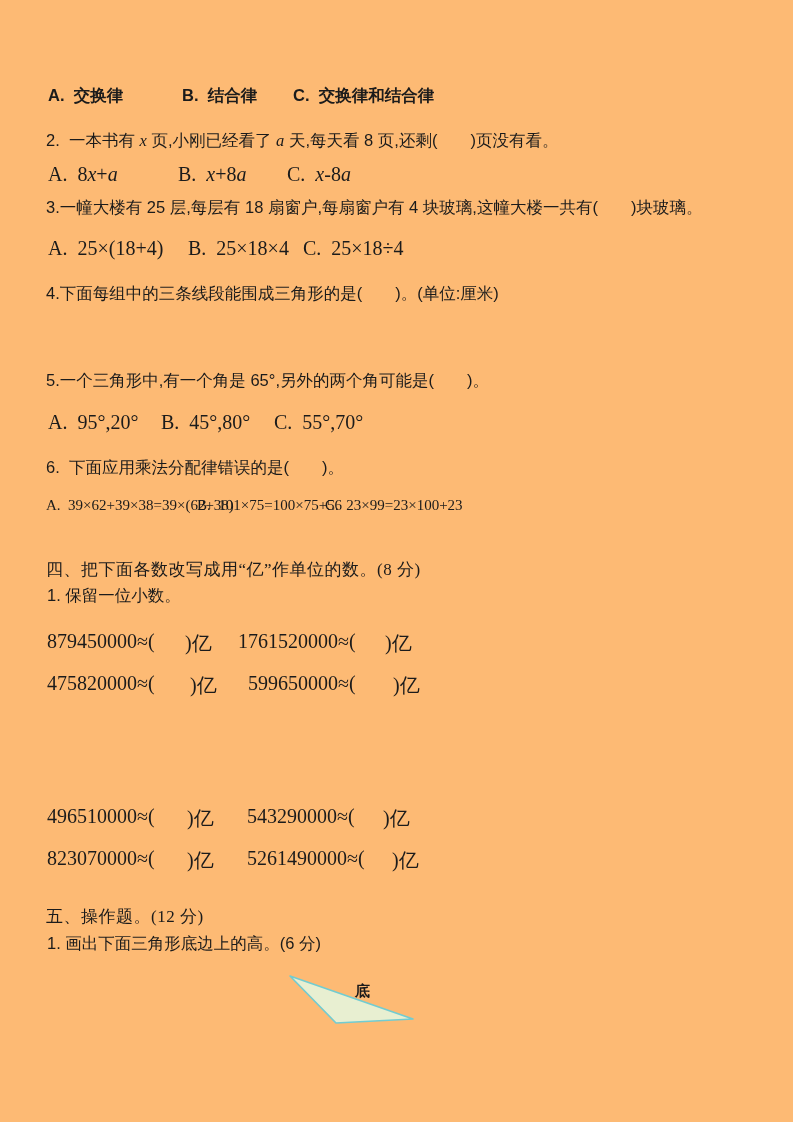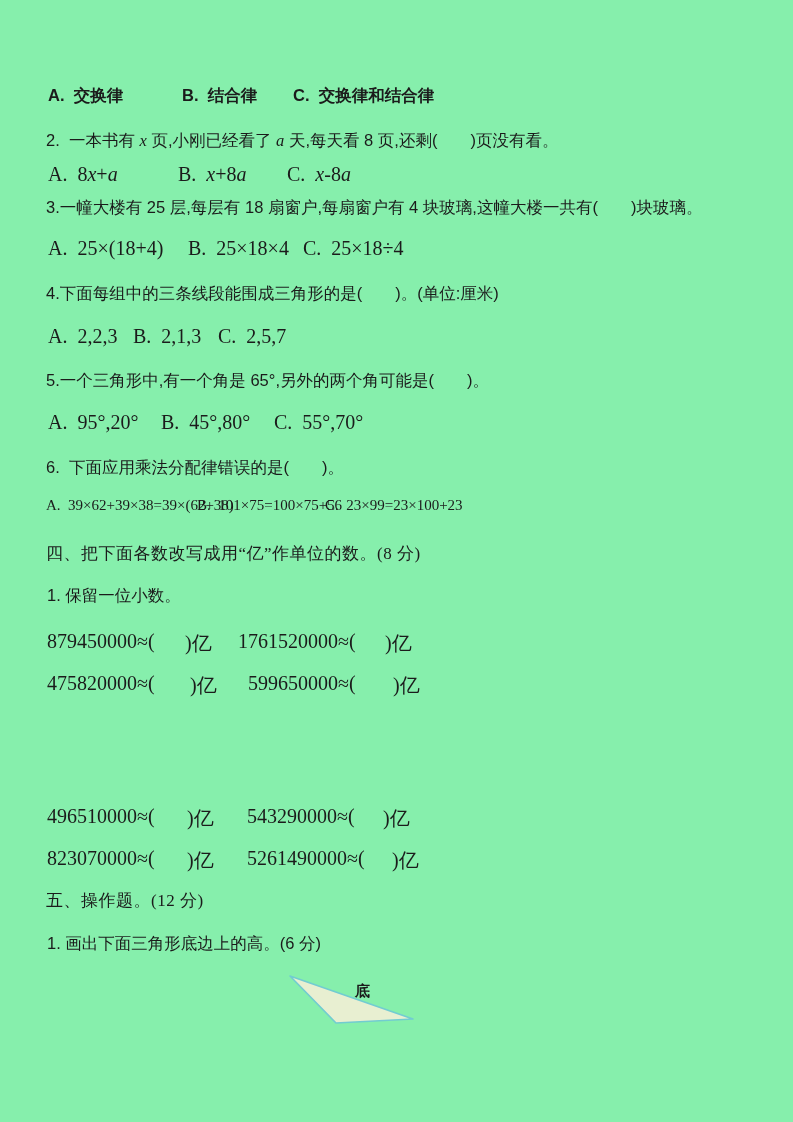--- a/index.html
+++ b/index.html
@@ -1,25 +1,25 @@
 <!DOCTYPE html>
 <html><head>
 <meta charset="utf-8">
 <style>
   html,body{margin:0;padding:0;background:#ffffff;}
   .page{
-    position:relative;width:793px;height:1122px;background:#86efac;
+    position:relative;width:793px;height:1122px;background:#fdba74;
     color:#1b1b1b;overflow:hidden;
   }
   .line{position:absolute;left:0;width:100%;height:24px;white-space:pre;}
   .abs{position:absolute;top:0;white-space:pre;}
   
   .hei{font-family:"Liberation Sans",sans-serif;font-weight:400;font-size:16.5px;}
   
-  .song{font-family:"Liberation Serif",serif;font-size:17px;letter-spacing:0.5px;}
+  .song{font-family:"Liberation Serif",serif;font-size:17px;letter-spacing:0.5px;margin-top:16px;}
   
   .serif{font-family:"Liberation Serif",serif;font-size:20px;}
   .opt17{font-family:"Liberation Sans",sans-serif;font-weight:600;font-size:16.5px;}
   .var{font-style:italic;font-family:"Liberation Serif",serif;}
   .tri-svg{position:absolute;}
   .tri-label{font-family:"Liberation Sans",sans-serif;font-weight:700;font-size:15px;}
 </style>
 </head>
 <body>
 
@@ -44,25 +44,20 @@
     <span class="abs" style="left:46px">3.一幢大楼有 25 层,每层有 18 扇窗户,每扇窗户有 4 块玻璃,这幢大楼一共有(　　)块玻璃。</span>
   </div>
   <div class="line serif" style="top:237px">
     <span class="abs" style="left:48px">A.  25×(18+4)</span>
     <span class="abs" style="left:188px">B.  25×18×4</span>
     <span class="abs" style="left:303px">C.  25×18÷4</span>
   </div>
 
   <div class="line hei" style="top:283px">
     <span class="abs" style="left:46px">4.下面每组中的三条线段能围成三角形的是(　　)。(单位:厘米)</span>
-  </div>
-  <div class="line serif" style="top:325px">
-    <span class="abs" style="left:48px">A.  2,2,3</span>
-    <span class="abs" style="left:133px">B.  2,1,3</span>
-    <span class="abs" style="left:218px">C.  2,5,7</span>
   </div>
 
   <div class="line hei" style="top:370px">
     <span class="abs" style="left:46px">5.一个三角形中,有一个角是 65°,另外的两个角可能是(　　)。</span>
   </div>
   <div class="line serif" style="top:411px">
     <span class="abs" style="left:48px">A.  95°,20°</span>
     <span class="abs" style="left:161px">B.  45°,80°</span>
     <span class="abs" style="left:274px">C.  55°,70°</span>
   </div>

